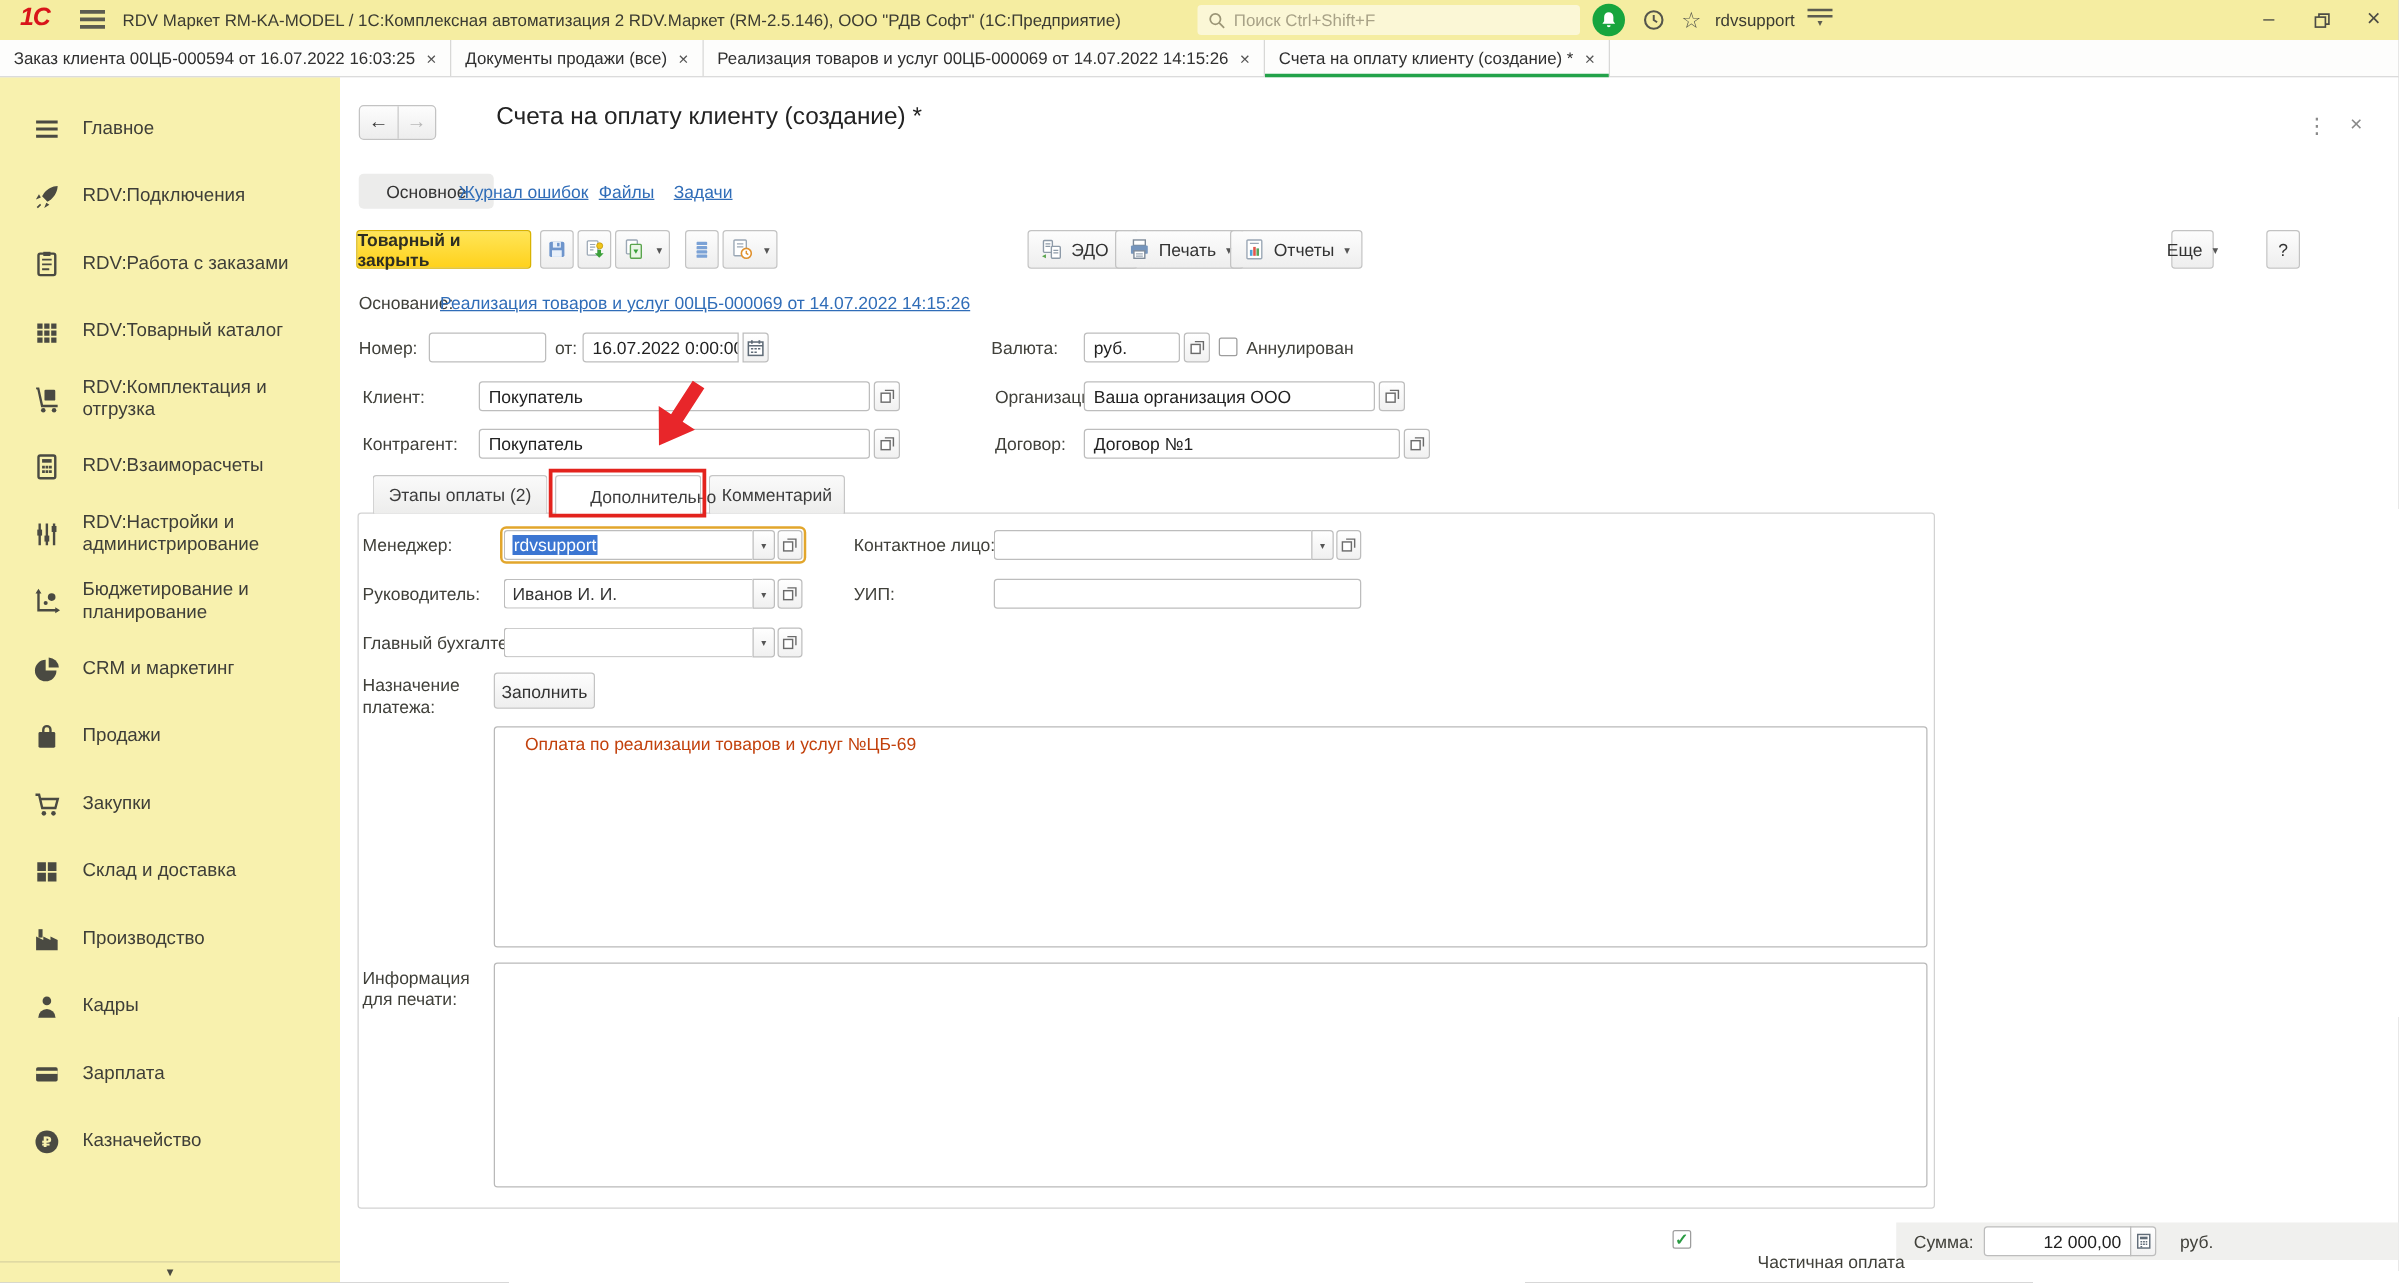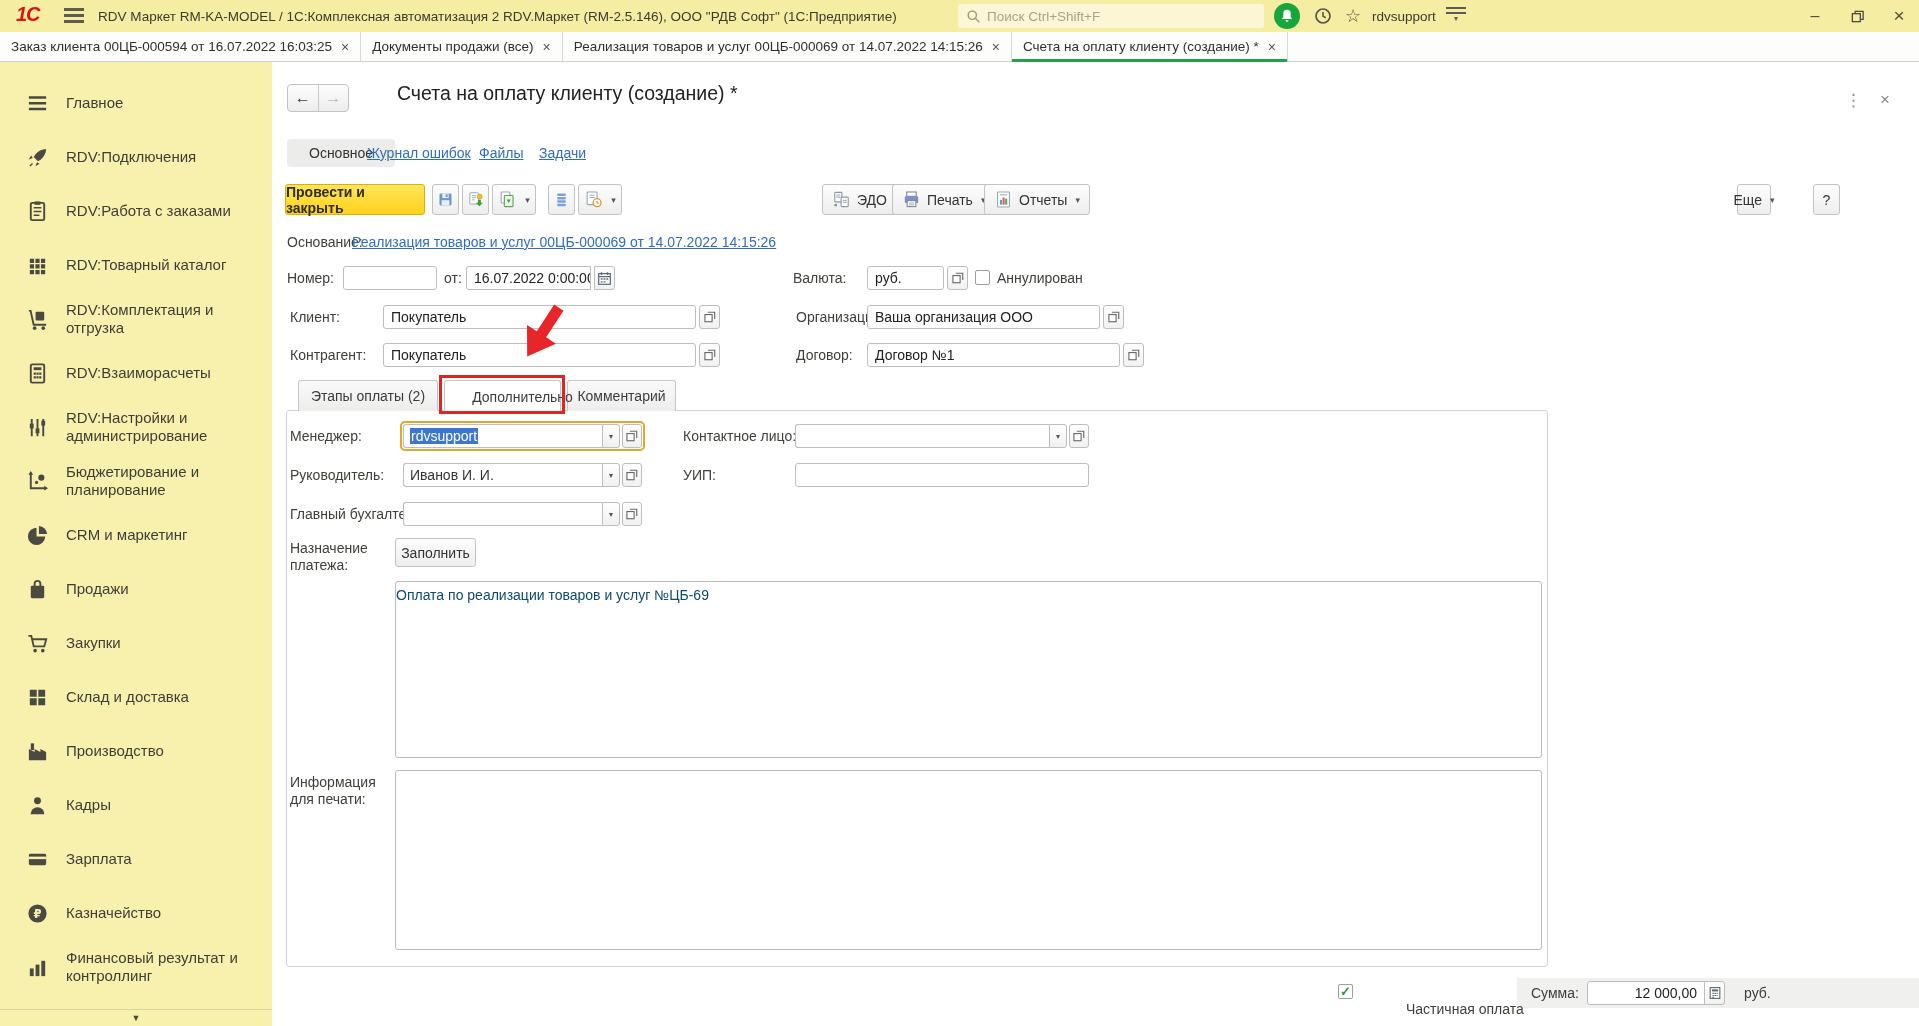--- a/index.html
+++ b/index.html
@@ -57,21 +57,21 @@
   .combo { position:absolute; height:24px; display:flex; }
   .combo .cval { height:24px; border:1px solid #bdbdbd; border-right:none; border-radius:3px 0 0 3px; background:#fff; display:flex; align-items:center; padding:0 6px; font-size:14px; overflow:hidden; white-space:nowrap; }
   .combo .cdd { width:18px; height:24px; border:1px solid #bdbdbd; border-radius:0 3px 3px 0; background:linear-gradient(#fff,#f0f0f0); display:flex; align-items:center; justify-content:center; font-size:8px; color:#555; }
   .combo .cpick { width:20px; height:24px; margin-left:2px; border:1px solid #bdbdbd; border-radius:3px; background:linear-gradient(#fff,#f1f1f1); display:flex; align-items:center; justify-content:center; }
   .focus-ring { outline:2px solid #e2a62c; outline-offset:1px; border-radius:2px; }
   .sel { background:#3c76d2; color:#fff; padding:0 1px; }
   .checkbox { position:absolute; width:15px; height:15px; border:1px solid #9d9d9d; border-radius:2px; background:#fff; display:flex; align-items:center; justify-content:center; font-size:13px; font-weight:bold; color:#2a9b43; }
   .subtab { position:absolute; top:318px; height:31px; border:1px solid #c6c6c6; border-bottom:none; border-radius:3px 3px 0 0; background:linear-gradient(#fafafa,#ededec); display:flex; align-items:center; justify-content:center; font-size:14px; color:#3c3c3c; z-index:2; }
   .subtab.active { background:#fff; height:32px; z-index:3;padding-left:40px; }
   .panel { position:absolute; left:14px; top:348px; width:1262px; height:557px; border:1px solid #d2d2d2; border-radius:3px; background:#fff; z-index:1; }
-  .ta { position:absolute; border:1px solid #b9b9b9; border-radius:3px; background:#fff; padding:5px 0; font-size:14px; color:#0c4a6e; z-index:2; }
+  .ta { position:absolute; border:1px solid #b9b9b9; border-radius:3px; background:#fff; padding:5px 24px; font-size:14px; color:#c2410c; z-index:2; }
   .red-box { position:absolute; left:167px; top:313px; width:126px; height:39px; border:3px solid #e3231d; z-index:6; }
   .red-arrow { position:absolute; left:253px; top:240px; width:36px; height:60px; z-index:7; transform:rotate(33deg); }
   .footer-gray { position:absolute; left:1245px; top:916px; width:402px; height:30px; background:#f0f0ee; }
   .grip { position:absolute; left:1573px; top:28px; color:#8a8a8a; font-size:17px; cursor:pointer; }
   .formx { position:absolute; left:1608px; top:28px; color:#8a8a8a; font-size:17px; cursor:pointer; }
 </style>
 </head>
 <body>
 
 <svg width="0" height="0" style="position:absolute">
@@ -395,26 +395,20 @@
             <use href="#ic-card"></use>
           </svg>
           <span class="sb-label">Зарплата</span>
         </div>
       <div class="sb-item">
           <svg>
             <use href="#ic-ruble"></use>
           </svg>
           <span class="sb-label">Казначейство</span>
         </div>
-      <div class="sb-item">
-          <svg>
-            <use href="#ic-bars"></use>
-          </svg>
-          <span class="sb-label">Финансовый результат и контроллинг</span>
-        </div>
     </div>
     <div class="sb-expander">
         <span>▼</span>
       </div>
   </div>
 
   <div class="main">
 
     <div class="backfwd">
       <div class="bk">
@@ -434,21 +428,21 @@
     <div class="navgroup" style="left:95px;">
         <span class="link">Журнал ошибок</span>
       </div>
     <div class="navgroup" style="left:207px;">
         <span class="link">Файлы</span>
       </div>
     <div class="navgroup" style="left:267px;">
         <span class="link">Задачи</span>
       </div>
 
-    <div class="btn-yellow">Провести и закрыть</div>
+    <div class="btn-yellow">Товарный и закрыть</div>
     <div class="tbtn icon-only" style="left:160px;width:27px;">
         <svg width="19" height="19">
           <use href="#ic-save"></use>
         </svg>
       </div>
     <div class="tbtn icon-only" style="left:190px;width:27px;">
         <svg width="19" height="19">
           <use href="#ic-post"></use>
         </svg>
       </div>

